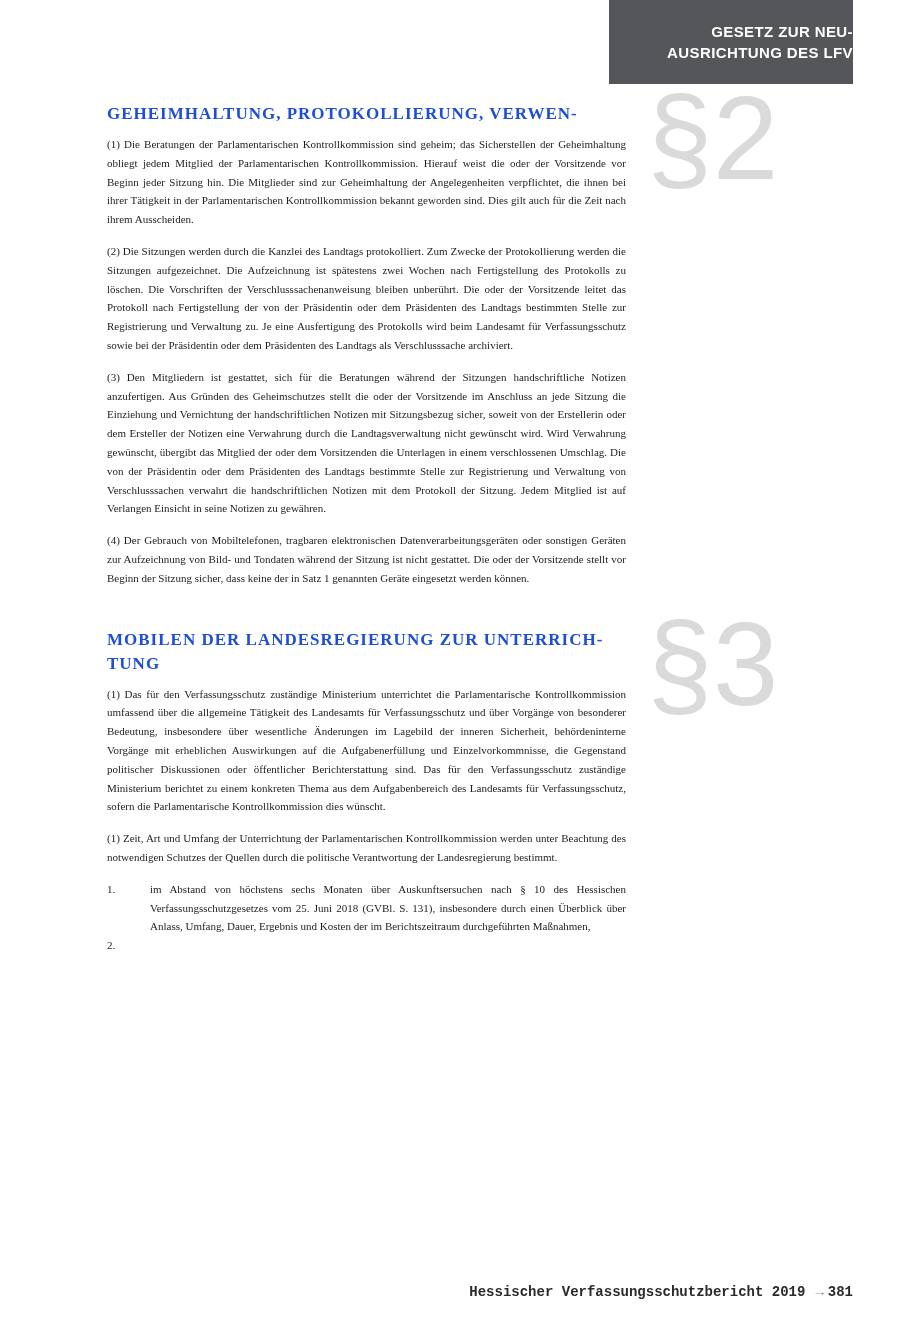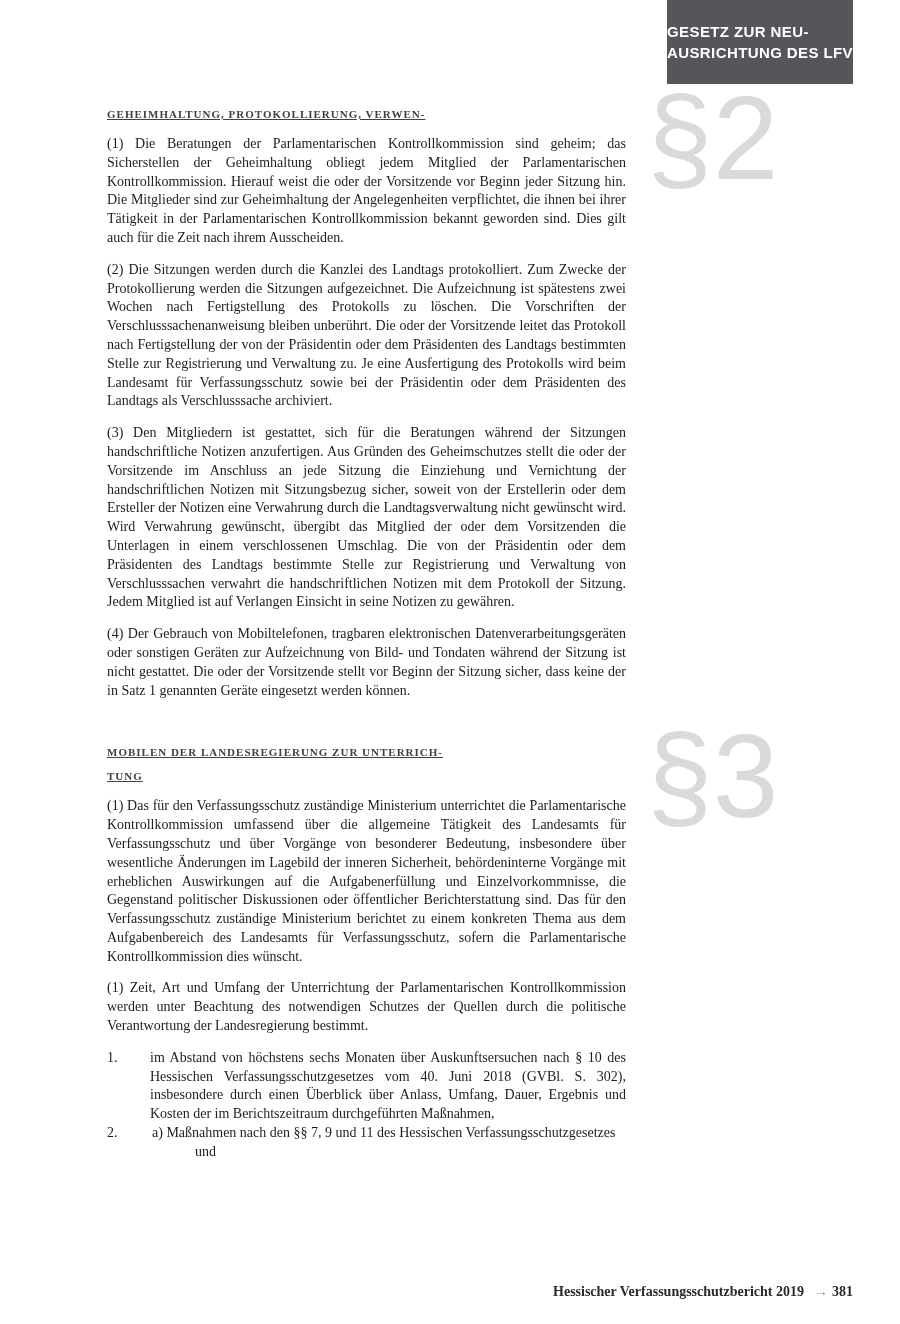--- a/index.html
+++ b/index.html
@@ -14,32 +14,32 @@
     position: relative;
     width: 900px; height: 1324px;
     background: #ffffff;
     overflow: hidden;
   }
 
   
   .badge {
     position: absolute;
     top: 0; right: 47px;
-    width: 186px; height: 84px;
+    width: 244px; height: 84px;
     background: #545659;
     color: #ffffff;
     font-family: "Liberation Sans", sans-serif;
     font-weight: bold;
     font-size: 15px;
     line-height: 21px;
     letter-spacing: 0.4px;
     display: flex;
     flex-direction: column;
     justify-content: center;
-    align-items: flex-start;
+    align-items: flex-end;
     text-align: center;
   }
 
   
   .content {
     position: absolute;
     left: 107px; top: 102px;
     width: 519px;
   }
   .law-section { position: relative; }
@@ -52,30 +52,29 @@
     font-size: 118px;
     line-height: 100px;
     color: #dadada;
     white-space: nowrap;
     pointer-events: none;
   }
 
   .section-title {
     font-family: "Liberation Serif", serif;
     font-weight: bold;
-    color: #404040;
-    font-size: 11px;
+    color: #1d4ed8;
+    font-size: 17px;
     line-height: 24px;
     letter-spacing: 1px;
     margin-bottom: 9px;
-    text-decoration: underline;
   }
 
   p.body, .list-text, .list-num {
-    font-size: 14px;
+    font-size: 11px;
     line-height: 18.8px;
     color: #1d1d1d;
   }
   p.body {
     text-align: justify;
     margin-bottom: 13px;
     hyphens: auto;
   }
   p.body.tight { margin-bottom: 5px; }
 
@@ -86,21 +85,21 @@
   .sub-item {
     padding-left: 45px;
     text-indent: -43px;
     text-align: left;
   }
 
   
   .footer {
     position: absolute;
     right: 47px; bottom: 24px;
-    font-family: Liberation Serif, serif;
+    font-family: Liberation Mono, monospace;
     font-size: 14px;
     font-weight: bold;
     color: #2a2a2a;
     white-space: nowrap;
   }
   .footer .arrow {
     color: #8e9093;
     margin: 0 4px 0 10px;
     font-weight: bold;
   }
@@ -128,26 +127,25 @@
 
     <section class="law-section">
       <div class="marker">§3</div>
       <h2 class="section-title"><span>MOBILEN DER LANDESREGIERUNG ZUR UNTERRICH-</span><br><span>TUNG</span></h2>
       <p class="body">(1) Das für den Verfassungsschutz zuständige Ministerium unterrichtet die Parlamentarische Kontrollkommission umfassend über die allgemeine Tätigkeit des Landesamts für Verfassungsschutz und über Vorgänge von besonderer Bedeutung, insbesondere über wesentliche Änderungen im Lagebild der inneren Sicherheit, behördeninterne Vorgänge mit erheblichen Auswirkungen auf die Aufgabenerfüllung und Einzelvorkommnisse, die Gegenstand politischer Diskussionen oder öffentlicher Berichterstattung sind. Das für den Verfassungsschutz zuständige Ministerium berichtet zu einem konkreten Thema aus dem Aufgabenbereich des Landesamts für Verfassungsschutz, sofern die Parlamentarische Kontrollkommission dies wünscht.</p>
       <p class="body">(1) Zeit, Art und Umfang der Unterrichtung der Parlamentarischen Kontrollkommission werden unter Beachtung des notwendigen Schutzes der Quellen durch die politische Verantwortung der Landesregierung bestimmt.</p>
 
       <div class="list">
         <div class="list-item">
           <span class="list-num">1.</span>
-          <span class="list-text">im Abstand von höchstens sechs Monaten über Auskunftsersuchen nach § 10 des Hessischen Verfassungsschutzgesetzes vom 40. Juni 2018 (GVBl. S. 302), insbesondere durch einen Überblick über Anlass, Umfang, Dauer, Ergebnis und Kosten der im Berichtszeitraum durchgeführten Maßnahmen,</span>
+          <span class="list-text">im Abstand von höchstens sechs Monaten über Auskunftsersuchen nach § 10 des Hessischen Verfassungsschutzgesetzes vom 25. Juni 2018 (GVBl. S. 131), insbesondere durch einen Überblick über Anlass, Umfang, Dauer, Ergebnis und Kosten der im Berichtszeitraum durchgeführten Maßnahmen,</span>
         </div>
         <div class="list-item">
           <span class="list-num">2.</span>
           <div class="list-text">
-            <div class="sub-item"><span>a)</span> <span>Maßnahmen nach den §§ 7, 9 und 11 des Hessischen Verfassungsschutzgesetzes und</span></div>
           </div>
         </div>
       </div>
     </section>
 
   </main>
 
   <div class="footer">
     <span>Hessischer Verfassungsschutzbericht 2019</span><span class="arrow">→</span><span>381</span>
   </div>

